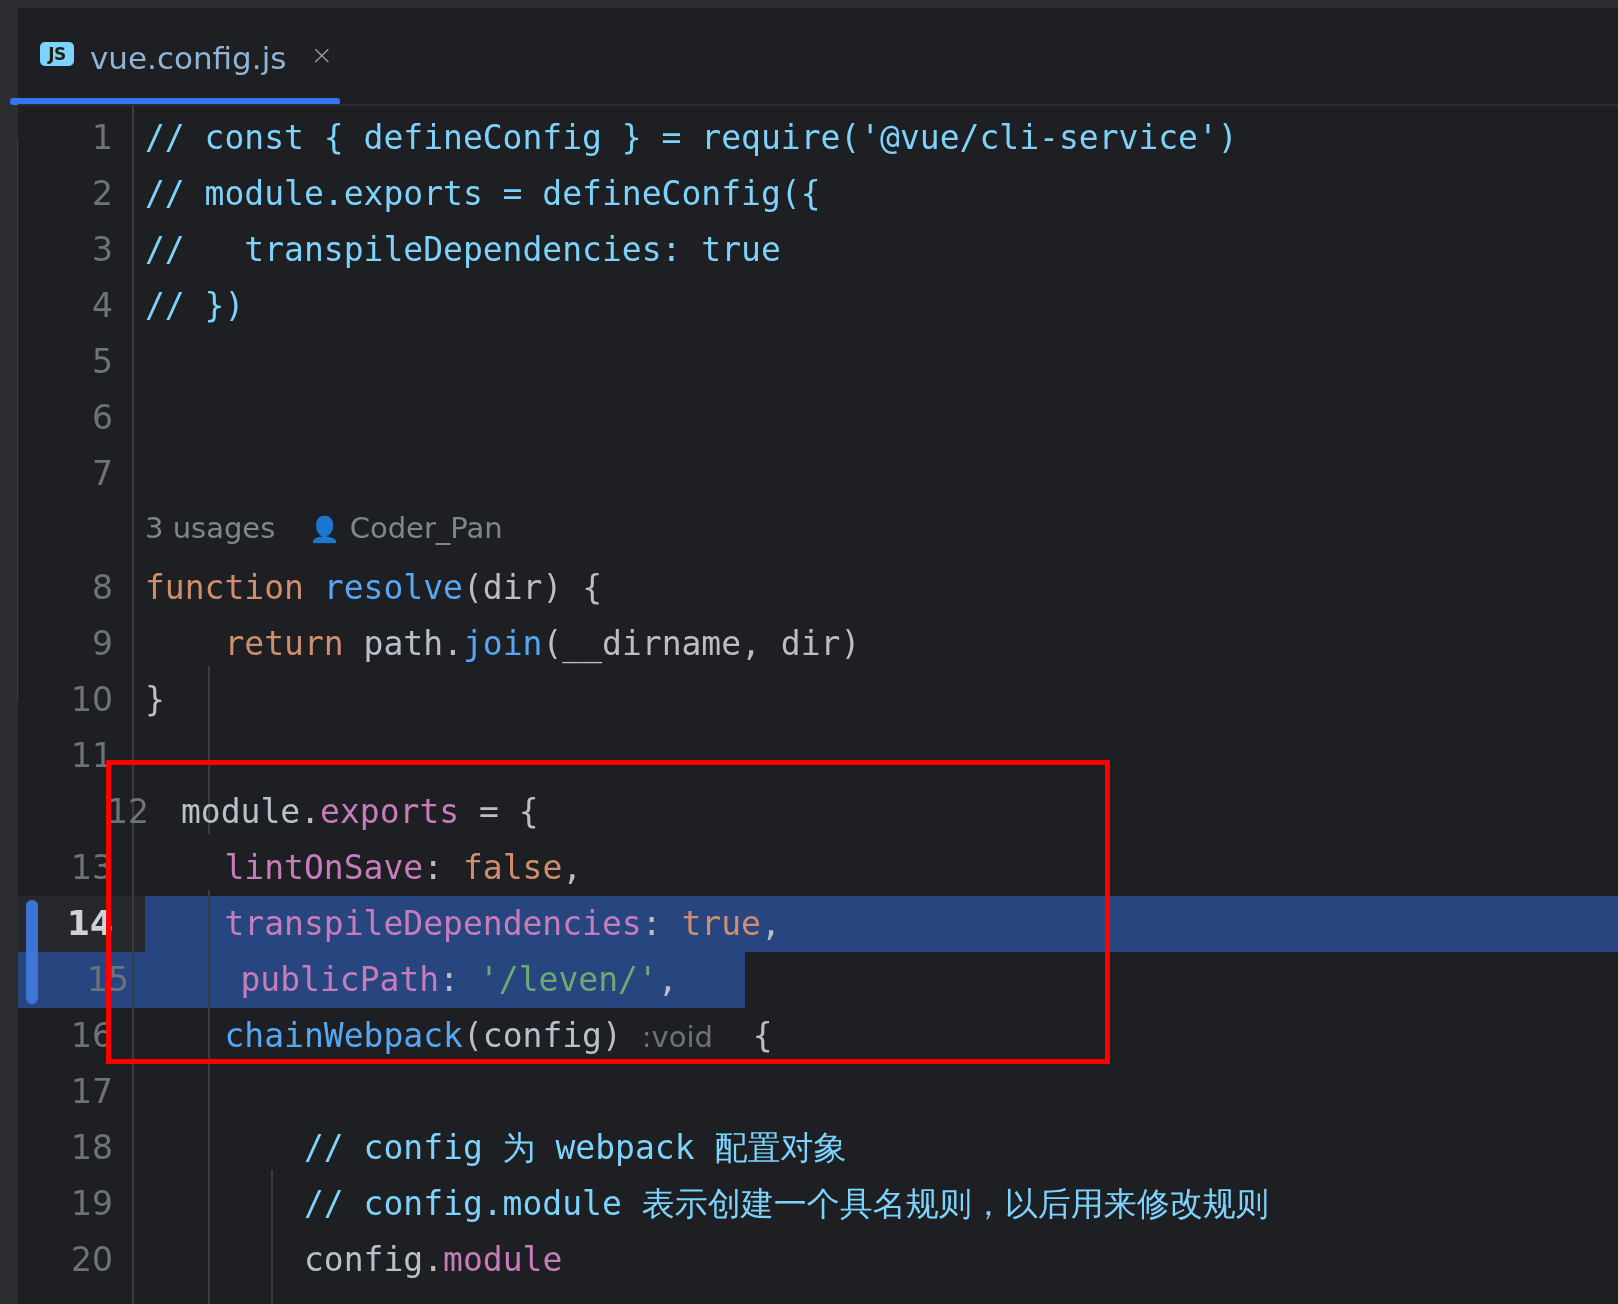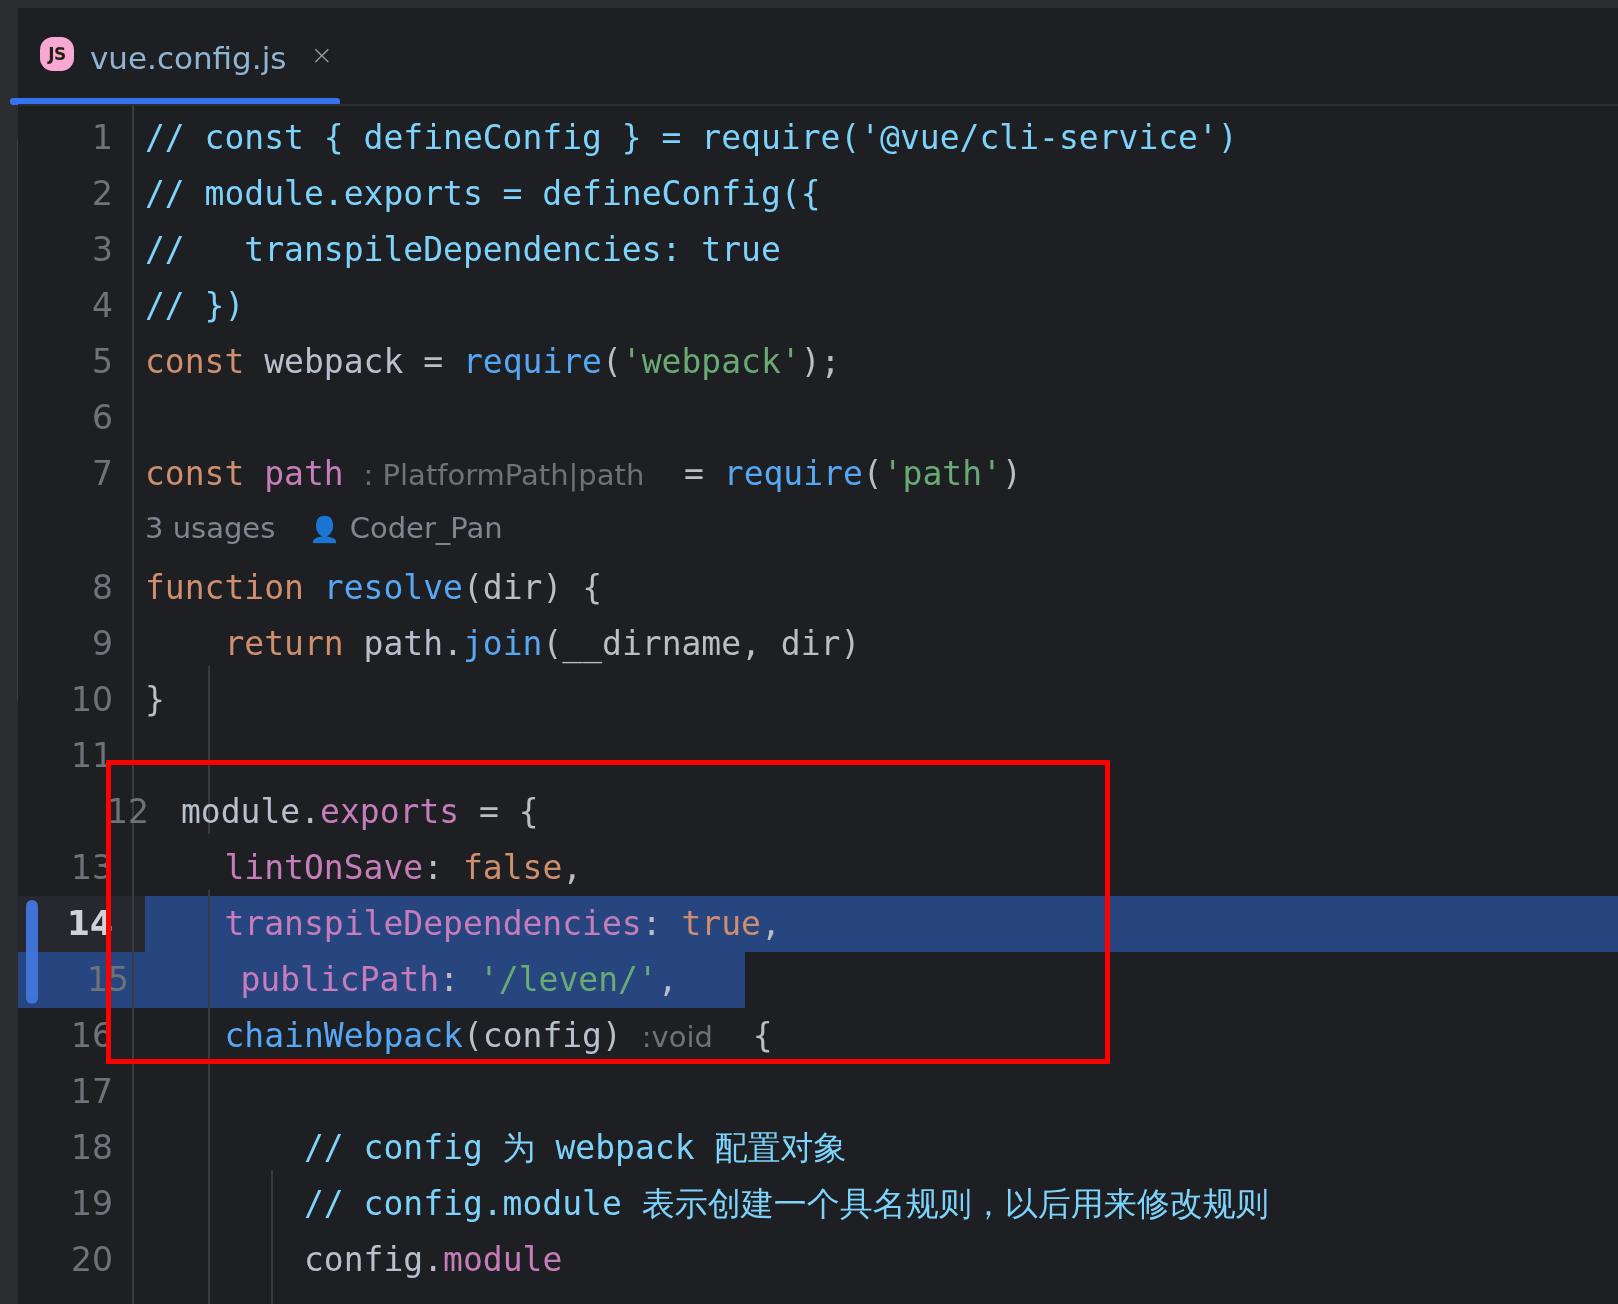--- a/index.html
+++ b/index.html
@@ -11,21 +11,21 @@
 
   
   #top-strip{position:absolute;left:0;top:0;width:1618px;height:8px;background:#2b2d30;}
   #left-edge{position:absolute;left:0;top:8px;width:18px;height:1296px;background:#2b2d30;}
   #left-edge-line{position:absolute;left:17px;top:140px;width:2px;height:560px;background:#3c3f41;}
 
   
   #tabbar{position:absolute;left:18px;top:8px;width:1600px;height:92px;background:#1e1f22;}
   #tab{position:absolute;left:0px;top:0px;height:92px;display:flex;align-items:center;padding:0 18px 0 22px;cursor:pointer;}
   #tab-icon{
-    width:34px;height:34px;border-radius:13px;background:#f9a8d4;
+    width:34px;height:24px;border-radius:5px;background:#7dd3fc;
     display:flex;align-items:center;justify-content:center;flex:0 0 auto;
     font-family:"DejaVu Sans","Liberation Sans",sans-serif;
     font-size:17px;font-weight:bold;color:#231f12;letter-spacing:-0.5px;
   }
   #tab-title{
     margin-left:16px;color:#8fb4d4;font-size:31px;letter-spacing:0px;
     font-family:"DejaVu Sans","Liberation Sans",sans-serif;white-space:nowrap;margin-top:8px;
   }
   #tab-close{
     margin-left:24px;color:#9a9da3;font-size:27px;line-height:1;cursor:pointer;
@@ -128,29 +128,27 @@
       <div class="row" style="top: 116px;">
         <div class="lineno">3</div>
         <div class="code"><span class="cmt">//   transpileDependencies: true</span></div>
       </div>
       <div class="row" style="top: 172px;">
         <div class="lineno">4</div>
         <div class="code"><span class="cmt">// })</span></div>
       </div>
       <div class="row" style="top: 228px;">
         <div class="lineno">5</div>
-        <div class="code"><span class="kw">const</span> <span class="obj">webpack</span> = <span class="fn">require</span>(<span class="str">'webpack'</span>);</div>
       </div>
       <div class="row" style="top: 284px;">
         <div class="lineno">6</div>
         <div class="code"></div>
       </div>
       <div class="row" style="top: 340px;">
         <div class="lineno">7</div>
-        <div class="code"><span class="kw">const</span> <span class="prop">path</span> <span class="hint">: PlatformPath|path</span>  = <span class="fn">require</span>(<span class="str">'path'</span>)</div>
       </div>
       <div class="row" style="top: 454px;">
         <div class="lineno">8</div>
         <div class="code"><span class="kw">function</span> <span class="fn">resolve</span>(<span class="id">dir</span>) {</div>
       </div>
       <div class="row" style="top: 510px;">
         <div class="lineno">9</div>
         <div class="code">    <span class="kw">return</span> <span class="obj">path</span>.<span class="fn">join</span>(<span class="id">__dirname</span>, <span class="id">dir</span>)</div>
       </div>
       <div class="row" style="top: 566px; padding-left: 8px;">

